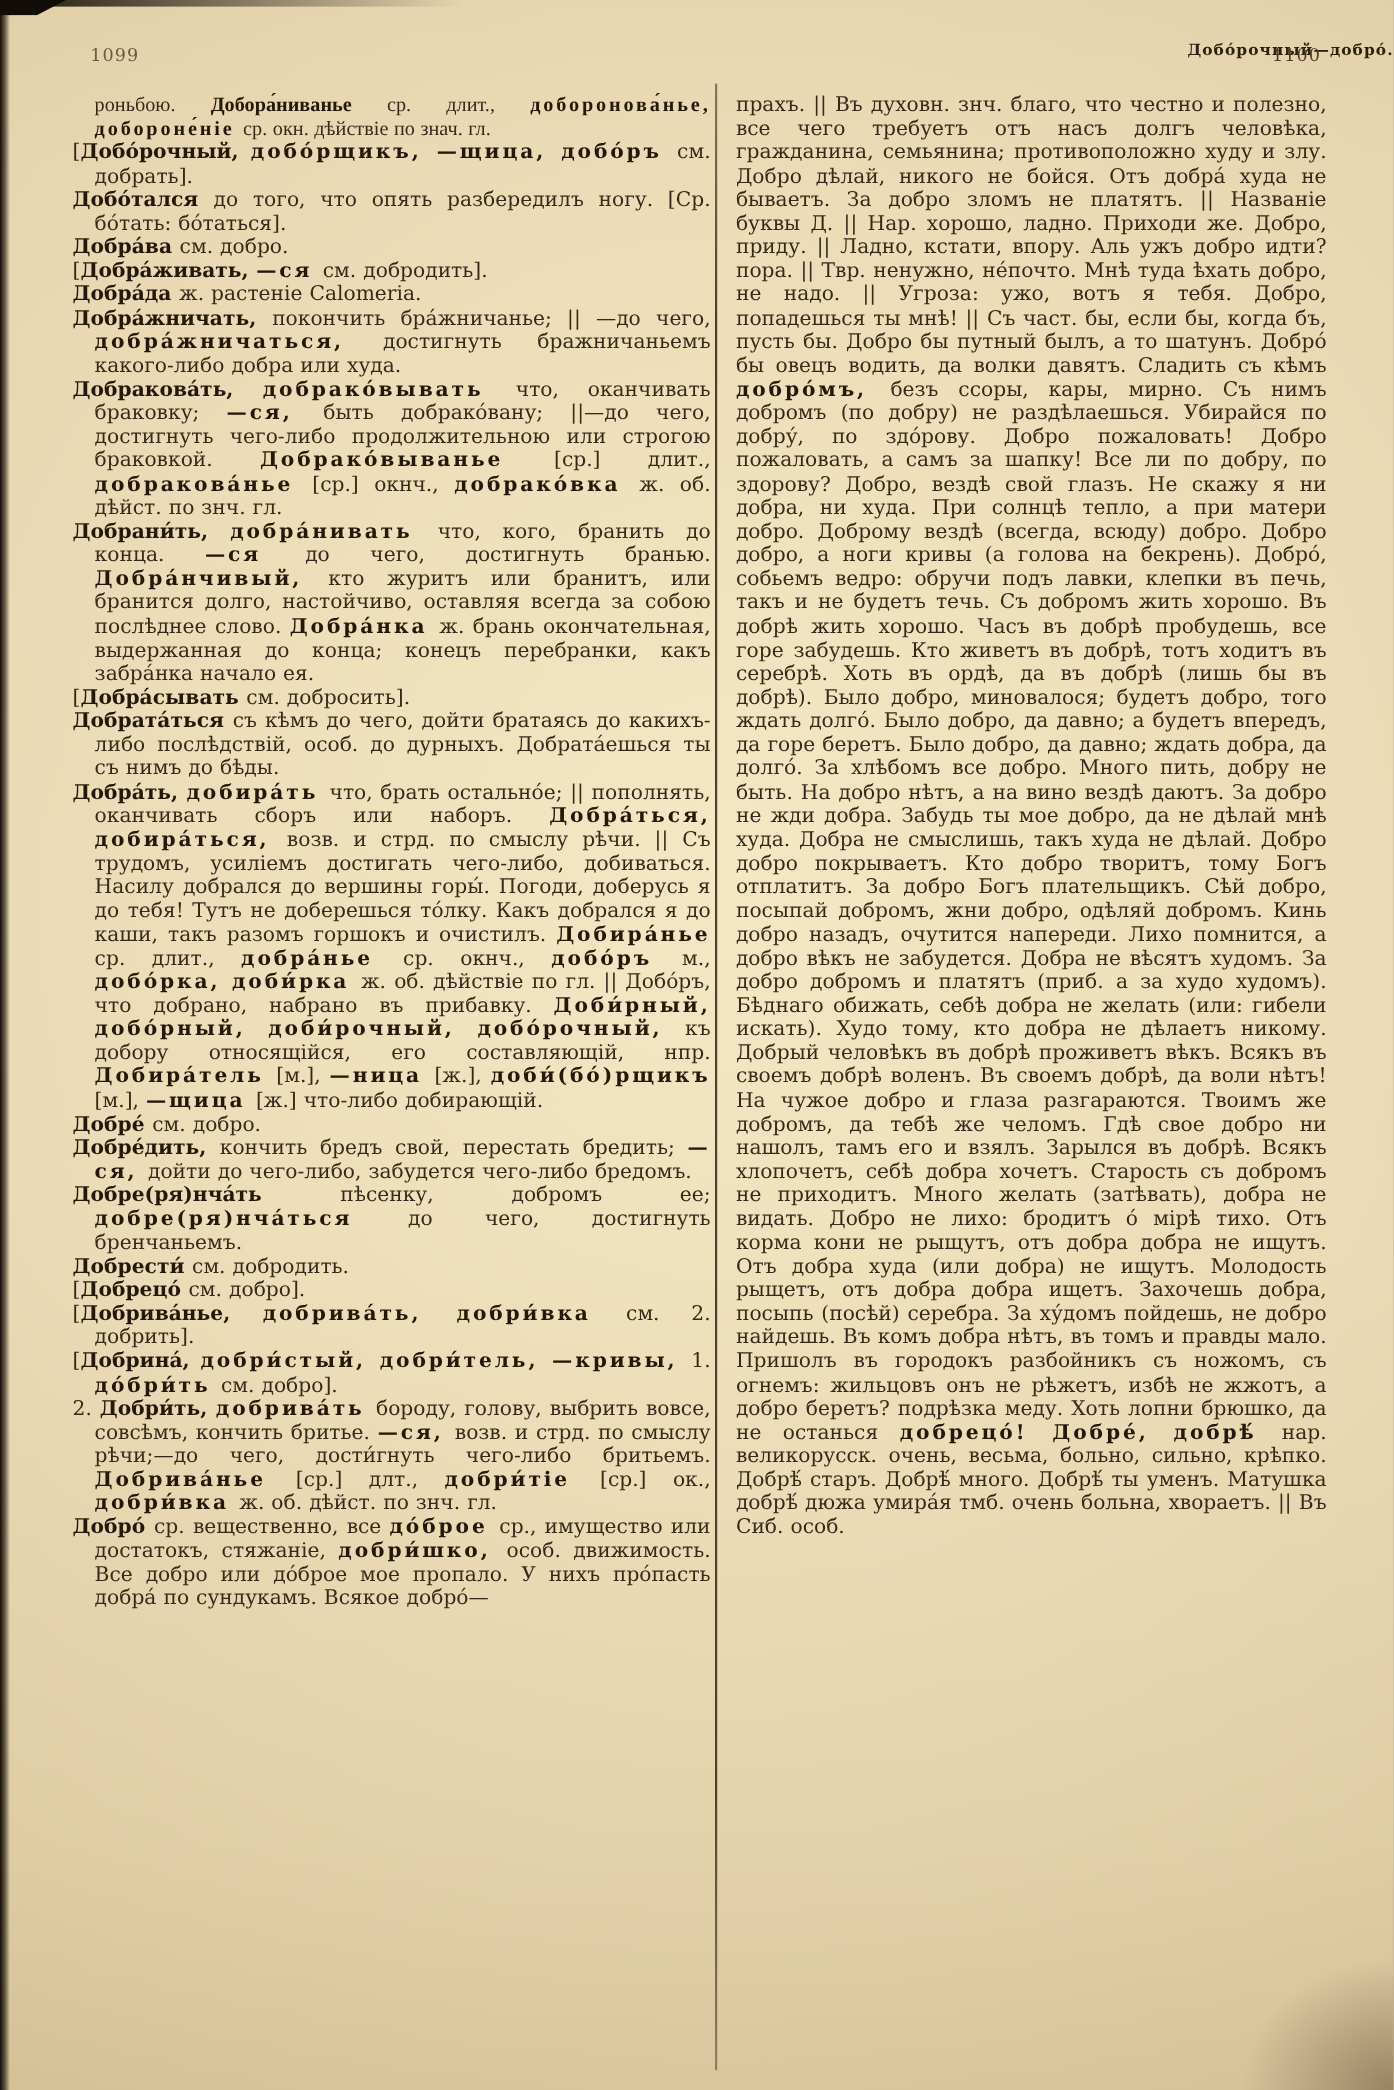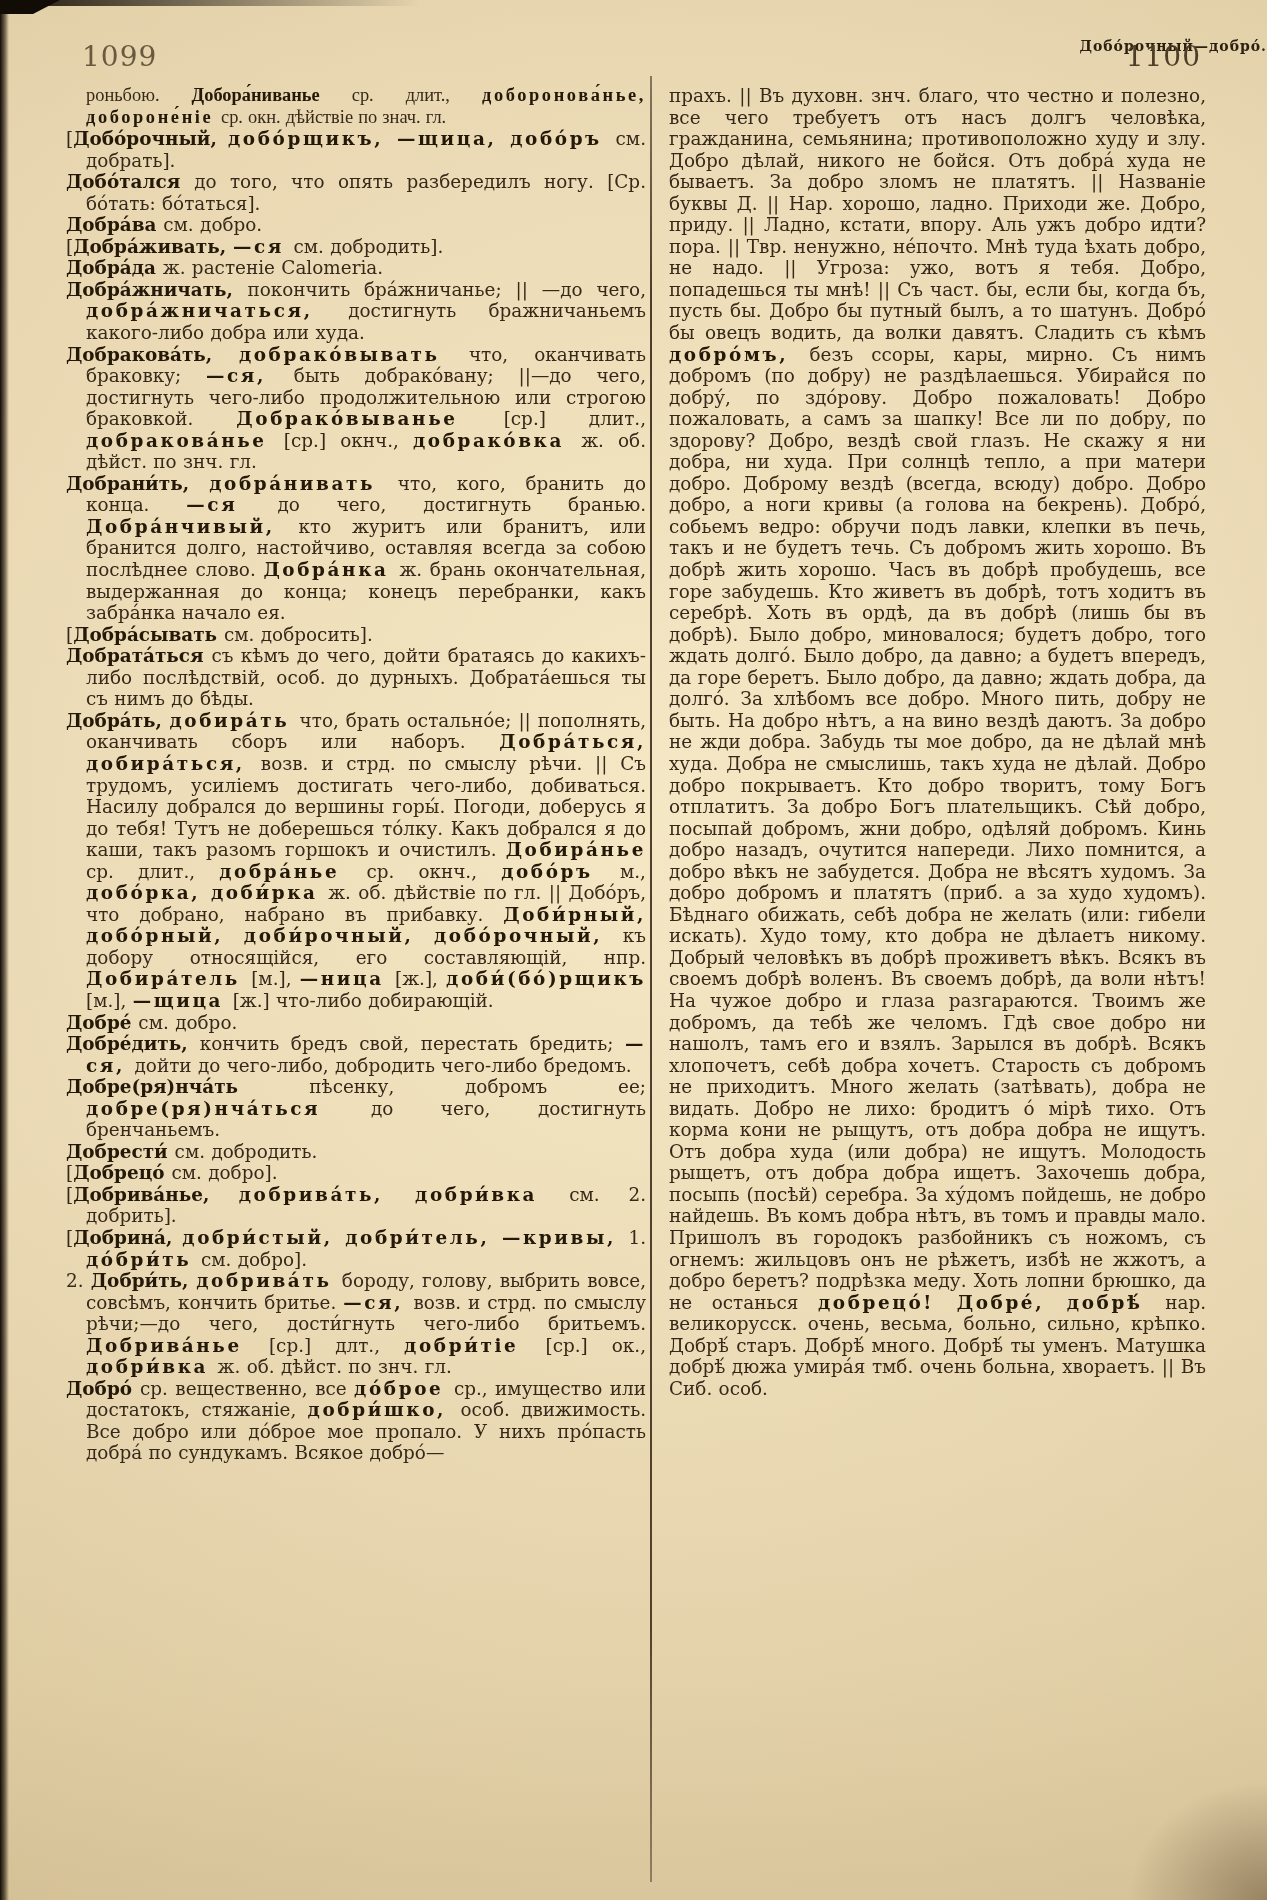--- a/index.html
+++ b/index.html
@@ -15,21 +15,21 @@
   .edge-left{position:absolute;left:0;top:0;width:9px;height:100%;
     background:linear-gradient(90deg,#140d06 0%,rgba(20,13,6,.55) 55%,rgba(20,13,6,0) 100%);}
   .edge-top{position:absolute;left:0;top:0;width:420px;height:6px;
     background:linear-gradient(90deg,rgba(18,12,6,.95),rgba(18,12,6,0));}
   .corner-tl{position:absolute;left:0;top:0;width:60px;height:14px;background:#120c06;
     clip-path:polygon(0 0,100% 0,55% 100%,0 100%);}
   .corner-br{position:absolute;right:0;bottom:0;width:140px;height:120px;
     background:radial-gradient(ellipse at 100% 100%,rgba(90,70,45,.5),rgba(90,70,45,0) 70%);}
   .divider{position:absolute;left:650px;top:76px;width:2px;height:1806px;
     background:linear-gradient(180deg,rgba(54,38,22,.55),rgba(54,38,22,.88) 12%,rgba(54,38,22,.85) 86%,rgba(54,38,22,.45));}
-  .pagenum{position:absolute;top:40px;font-size:28px;letter-spacing:1px;color:#4e3e28;}
+  .pagenum{position:absolute;top:40px;font-size:16px;letter-spacing:1px;color:#4e3e28;}
   .pagenum.left{left:82px;color:#6a593f;}
   .pagenum.right{right:66px;}
   .running-title{position:absolute;top:38px;left:0;width:100%;text-align:right;
     font-weight:700;font-size:14px;letter-spacing:1px;color:#2c2010;}
   .col{position:absolute;top:85px;text-align:justify;font-size:18.4px;line-height:21.55px;
     word-spacing:.5px;}
   .col-left{left:66px;width:580px;}
   .col-right{left:669px;width:537px;}
   p.entry{margin:0;text-indent:-20px;padding-left:20px;}
   p.entry.cont{text-indent:0;font-family:Liberation Serif, serif;}
@@ -60,21 +60,21 @@
       <p class="entry"><span class="hw">Добра́ва </span><span>см. </span><span class="it">добро.</span></p>
       <p class="entry"><span>[</span><span class="hw">Добра́живать, </span><span class="spd">—ся </span><span>см. </span><span class="it">добродить</span><span>].</span></p>
       <p class="entry"><span class="hw">Добра́да </span><span>ж. растеніе Calomeria.</span></p>
       <p class="entry"><span class="hw">Добра́жничать, </span><span>покончить бра́жничанье; || —до чего, </span><span class="spd">добра́жничаться, </span><span>достигнуть бражничаньемъ какого-либо добра или худа.</span></p>
       <p class="entry"><span class="hw">Добракова́ть, </span><span class="spd">добрако́вывать </span><span>что, оканчивать браковку; </span><span class="spd">—ся, </span><span>быть добрако́вану; ||—до чего, достигнуть чего-либо продолжительною или строгою браковкой. </span><span class="spd">Добрако́выванье </span><span>[ср.] длит., </span><span class="spd">добракова́нье </span><span>[ср.] окнч., </span><span class="spd">добрако́вка </span><span>ж. об. дѣйст. по знч. гл.</span></p>
       <p class="entry"><span class="hw">Добрани́ть, </span><span class="spd">добра́нивать </span><span>что, кого, бранить до конца. </span><span class="spd">—ся </span><span>до чего, достигнуть бранью. </span><span class="spd">Добра́нчивый, </span><span>кто журитъ или бранитъ, или бранится долго, настойчиво, оставляя всегда за собою послѣднее слово. </span><span class="spd">Добра́нка </span><span>ж. брань окончательная, выдержанная до конца; конецъ перебранки, какъ </span><span class="it">забра́нка </span><span>начало ея.</span></p>
       <p class="entry"><span>[</span><span class="hw">Добра́сывать </span><span>см. </span><span class="it">добросить</span><span>].</span></p>
       <p class="entry"><span class="hw">Добрата́ться </span><span>съ кѣмъ до чего, дойти братаясь до какихъ-либо послѣдствій, особ. до дурныхъ. </span><span class="it">Добрата́ешься ты съ нимъ до бѣды.</span></p>
       <p class="entry"><span class="hw">Добра́ть, </span><span class="spd">добира́ть </span><span>что, брать остально́е; || пополнять, оканчивать сборъ или наборъ. </span><span class="spd">Добра́ться, добира́ться, </span><span>возв. и стрд. по смыслу рѣчи. || Съ трудомъ, усиліемъ достигать чего-либо, добиваться. </span><span class="it">Насилу добрался до вершины горы́. Погоди, доберусь я до тебя! Тутъ не доберешься то́лку. Какъ добрался я до каши, такъ разомъ горшокъ и очистилъ. </span><span class="spd">Добира́нье </span><span>ср. длит., </span><span class="spd">добра́нье </span><span>ср. окнч., </span><span class="spd">добо́ръ </span><span>м., </span><span class="spd">добо́рка, доби́рка </span><span>ж. об. дѣйствіе по гл. || </span><span class="it">Добо́ръ, </span><span>что добрано, набрано въ прибавку. </span><span class="spd">Доби́рный, добо́рный, доби́рочный, добо́рочный, </span><span>къ добору относящійся, его составляющій, нпр. </span><span class="spd">Добира́тель </span><span>[м.], </span><span class="spd">—ница </span><span>[ж.], </span><span class="spd">доби́(бо́)рщикъ </span><span>[м.], </span><span class="spd">—щица </span><span>[ж.] что-либо добирающій.</span></p>
       <p class="entry"><span class="hw">Добре́ </span><span>см. </span><span class="it">добро.</span></p>
-      <p class="entry"><span class="hw">Добре́дить, </span><span>кончить бредъ свой, перестать бредить; </span><span class="spd">—ся, </span><span>дойти до чего-либо, добродить чего-либо бредомъ.</span></p>
+      <p class="entry"><span class="hw">Добре́дить, </span><span>кончить бредъ свой, перестать бредить; </span><span class="spd">—ся, </span><span>дойти до чего-либо, забудется чего-либо бредомъ.</span></p>
       <p class="entry"><span class="hw">Добре(ря)нча́ть </span><span class="it">пѣсенку, </span><span>добромъ ее; </span><span class="spd">добре(ря)нча́ться </span><span>до чего, достигнуть бренчаньемъ.</span></p>
       <p class="entry"><span class="hw">Добрести́ </span><span>см. </span><span class="it">добродить.</span></p>
       <p class="entry"><span>[</span><span class="hw">Добрецо́ </span><span>см. </span><span class="it">добро</span><span>].</span></p>
       <p class="entry"><span>[</span><span class="hw">Добрива́нье, </span><span class="spd">добрива́ть, добри́вка </span><span>см. 2. </span><span class="it">добрить</span><span>].</span></p>
       <p class="entry"><span>[</span><span class="hw">Добрина́, </span><span class="spd">добри́стый, добри́тель, —кривы, </span><span>1. </span><span class="spd">до́бри́ть </span><span>см. </span><span class="it">добро</span><span>].</span></p>
       <p class="entry"><span>2. </span><span class="hw">Добри́ть, </span><span class="spd">добрива́ть </span><span class="it">бороду, голову, </span><span>выбрить вовсе, совсѣмъ, кончить бритье. </span><span class="spd">—ся, </span><span>возв. и стрд. по смыслу рѣчи;—до чего, дости́гнуть чего-либо бритьемъ. </span><span class="spd">Добрива́нье </span><span>[ср.] длт., </span><span class="spd">добри́тіе </span><span>[ср.] ок., </span><span class="spd">добри́вка </span><span>ж. об. дѣйст. по знч. гл.</span></p>
       <p class="entry"><span class="hw">Добро́ </span><span>ср. вещественно, все </span><span class="spd">до́брое </span><span>ср., имущество или достатокъ, стяжаніе, </span><span class="spd">добри́шко, </span><span>особ. движимость. </span><span class="it">Все добро или до́брое мое пропало. У нихъ про́пасть добра́ по сундукамъ. Всякое добро́—</span></p>
     </div>
   <div class="col col-right">
       <p class="entry flush"><span class="it">прахъ. </span><span>|| Въ духовн. знч. благо, что честно и полезно, все чего требуетъ отъ насъ долгъ человѣка, гражданина, семьянина; противоположно </span><span class="it">худу </span><span>и </span><span class="it">злу. Добро дѣлай, никого не бойся. Отъ добра́ худа не бываетъ. За добро зломъ не платятъ. </span><span>|| Названіе буквы </span><span class="it">Д. </span><span>|| Нар. хорошо, ладно. </span><span class="it">Приходи же. Добро, приду. </span><span>|| Ладно, кстати, впору. </span><span class="it">Аль ужъ добро идти? </span><span>пора. || </span><span class="it">Твр. </span><span>ненужно, не́почто. </span><span class="it">Мнѣ туда ѣхать добро, не надо. </span><span>|| Угроза: ужо, вотъ я тебя. </span><span class="it">Добро, попадешься ты мнѣ! </span><span>|| Съ част. бы, если бы, когда бъ, пусть бы. </span><span class="it">Добро бы путный былъ, а то шатунъ. Добро́ бы овецъ водить, да волки давятъ. Сладить съ кѣмъ </span><span class="spd">добро́мъ, </span><span>безъ ссоры, кары, мирно. </span><span class="it">Съ нимъ добромъ (по добру) не раздѣлаешься. Убирайся по добру́, по здо́рову. Добро пожаловать! Добро пожаловать, а самъ за шапку! Все ли по добру, по здорову? Добро, вездѣ свой глазъ. Не скажу я ни добра, ни худа. При солнцѣ тепло, а при матери добро. Доброму вездѣ (всегда, всюду) добро. Добро добро, а ноги кривы (а голова на бекрень). Добро́, собьемъ ведро: обручи подъ лавки, клепки въ печь, такъ и не будетъ течь. Съ добромъ жить хорошо. Въ добрѣ жить хорошо. Часъ въ добрѣ пробудешь, все горе забудешь. Кто живетъ въ добрѣ, тотъ ходитъ въ серебрѣ. Хоть въ ордѣ, да въ добрѣ (лишь бы въ добрѣ). Было добро, миновалося; будетъ добро, того ждать долго́. Было добро, да давно; а будетъ впередъ, да горе беретъ. Было добро, да давно; ждать добра, да долго́. За хлѣбомъ все добро. Много пить, добру не быть. На добро нѣтъ, а на вино вездѣ даютъ. За добро не жди добра. Забудь ты мое добро, да не дѣлай мнѣ худа. Добра не смыслишь, такъ худа не дѣлай. Добро добро покрываетъ. Кто добро творитъ, тому Богъ отплатитъ. За добро Богъ плательщикъ. Сѣй добро, посыпай добромъ, жни добро, одѣляй добромъ. Кинь добро назадъ, очутится напереди. Лихо помнится, а добро вѣкъ не забудется. Добра не вѣсятъ худомъ. За добро добромъ и платятъ (приб. а за худо худомъ). Бѣднаго обижать, себѣ добра не желать (или: гибели искать). Худо тому, кто добра не дѣлаетъ никому. Добрый человѣкъ въ добрѣ проживетъ вѣкъ. Всякъ въ своемъ добрѣ воленъ. Въ своемъ добрѣ, да воли нѣтъ! На чужое добро и глаза разгараются. Твоимъ же добромъ, да тебѣ же челомъ. Гдѣ свое добро ни нашолъ, тамъ его и взялъ. Зарылся въ добрѣ. Всякъ хлопочетъ, себѣ добра хочетъ. Старость съ добромъ не приходитъ. Много желать (затѣвать), добра не видать. Добро не лихо: бродитъ о́ мірѣ тихо. Отъ корма кони не рыщутъ, отъ добра добра не ищутъ. Отъ добра худа (или добра) не ищутъ. Молодость рыщетъ, отъ добра добра ищетъ. Захочешь добра, посыпь (посѣй) серебра. За ху́домъ пойдешь, не добро найдешь. Въ комъ добра нѣтъ, въ томъ и правды мало. Пришолъ въ городокъ разбойникъ съ ножомъ, съ огнемъ: жильцовъ онъ не рѣжетъ, избѣ не жжотъ, а добро беретъ? подрѣзка меду. Хоть лопни брюшко, да не останься </span><span class="spd">добрецо́! Добре́, добрѣ́ </span><span>нар. великорусск. очень, весьма, больно, сильно, крѣпко. </span><span class="it">Добрѣ́ старъ. Добрѣ́ много. Добрѣ́ ты уменъ. Матушка добрѣ́ дюжа умира́я </span><span>тмб. очень больна, хвораетъ. || Въ </span><span class="it">Сиб. </span><span>особ.</span></p>

